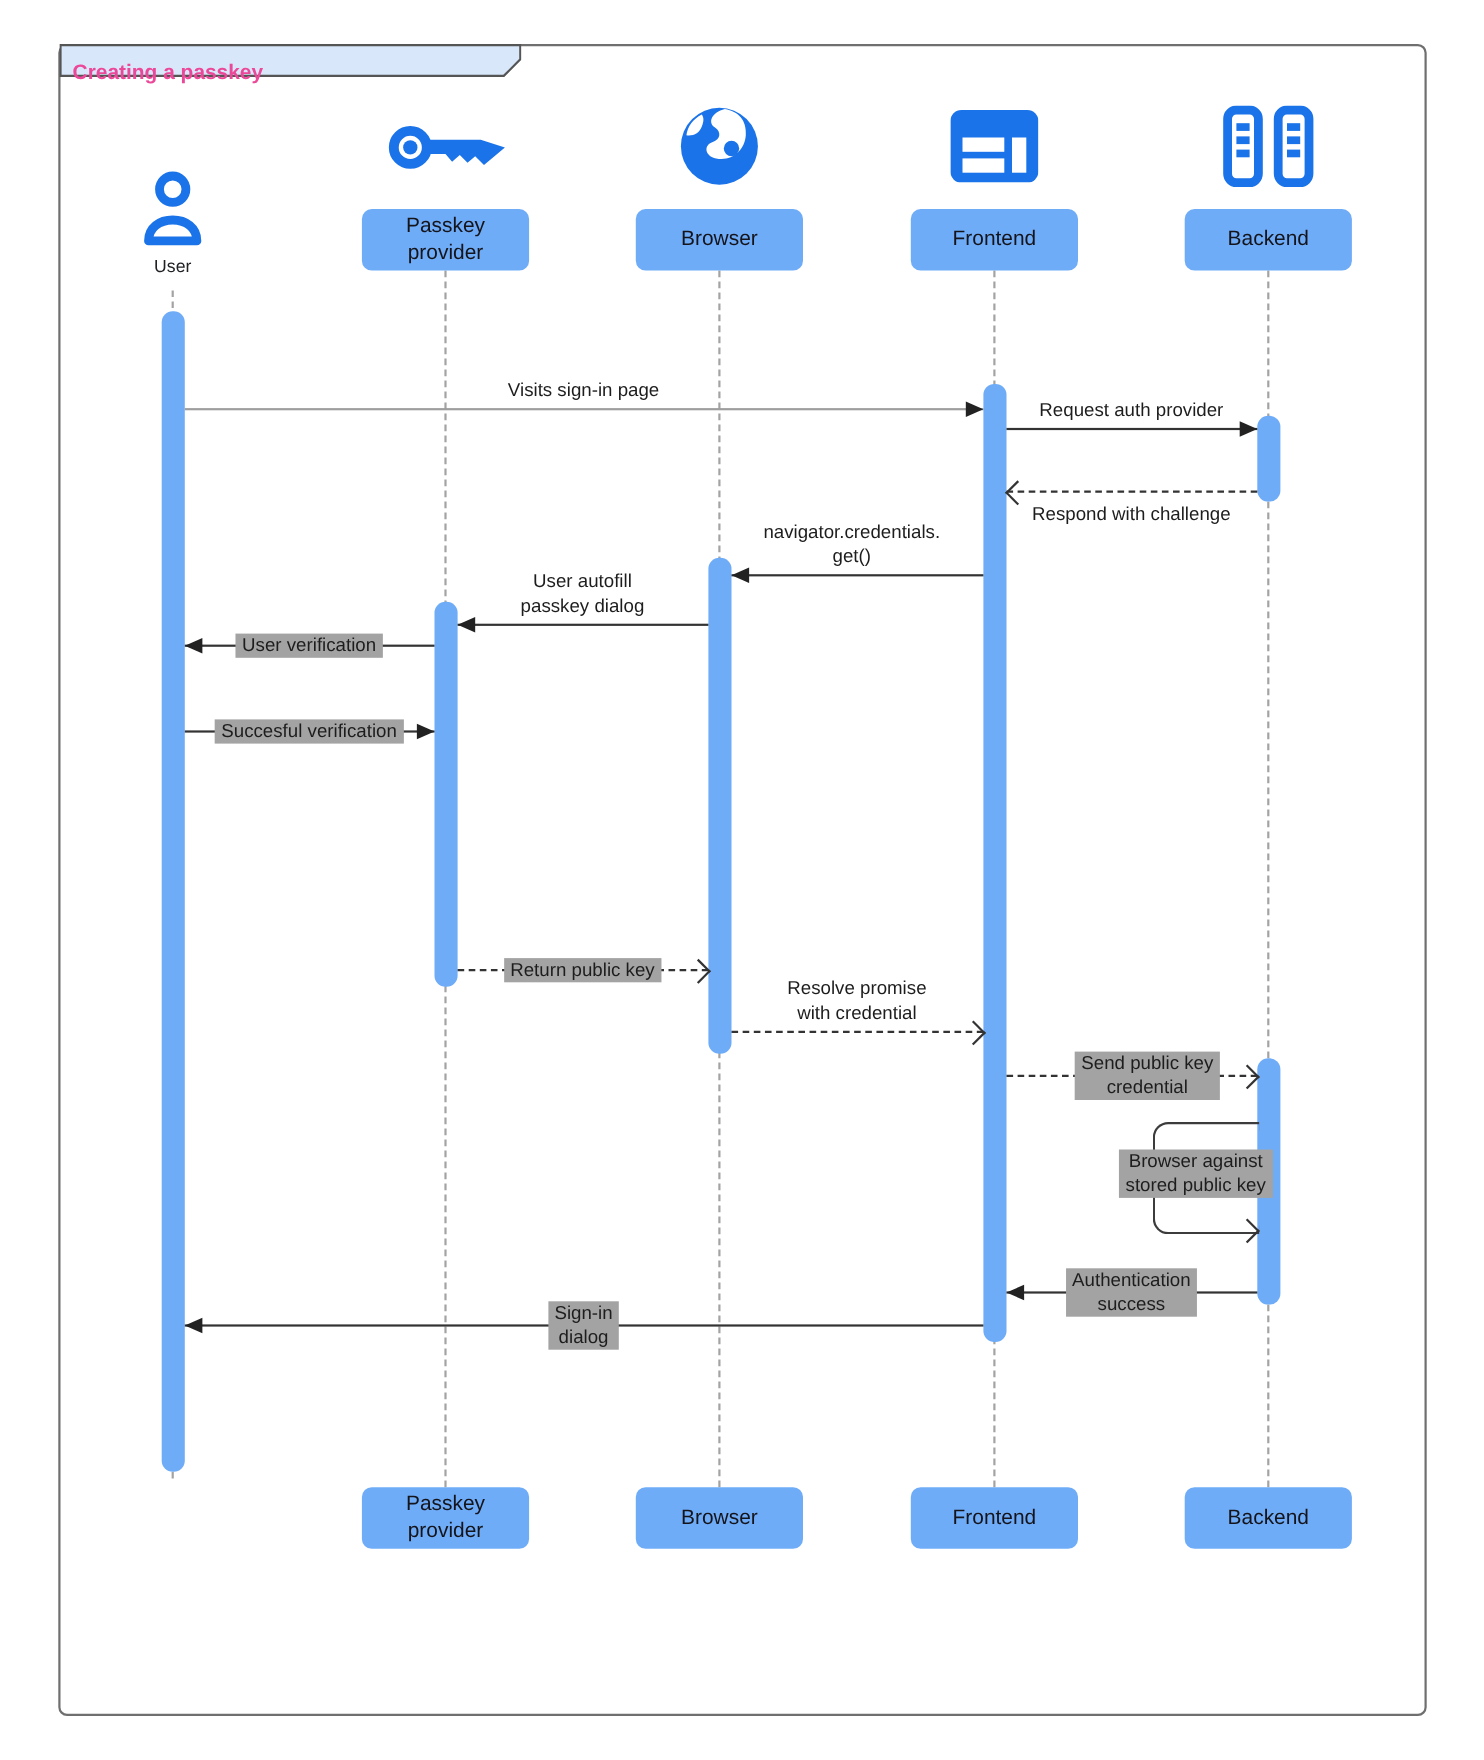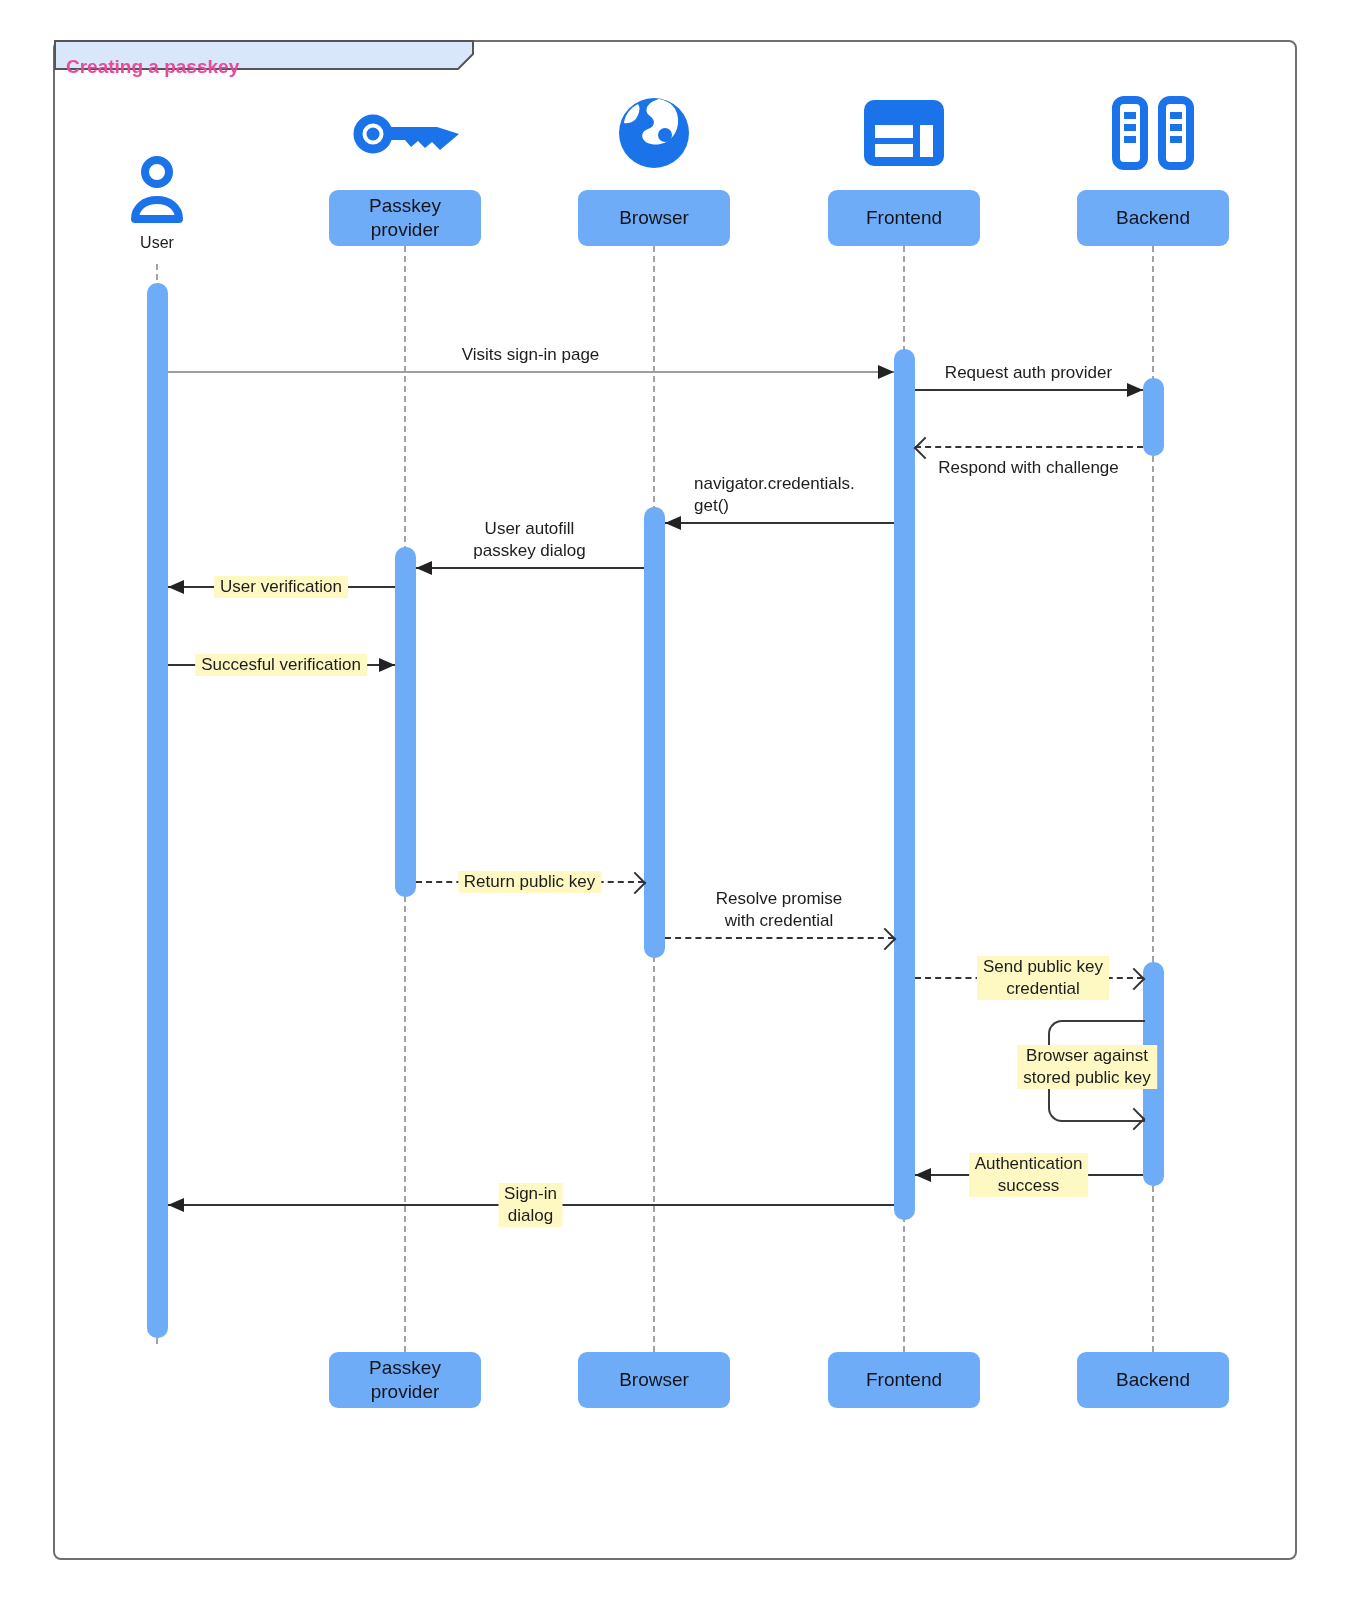--- a/index.html
+++ b/index.html
@@ -12,22 +12,22 @@
   .lifeline{position:absolute;width:0;border-left:2px dashed #a3a3a3;}
   .activation{position:absolute;width:21px;border-radius:10px;}
   .actor-box{position:absolute;width:152px;height:56px;border-radius:9px;
              display:flex;align-items:center;justify-content:center;text-align:center;
              font-size:19px;line-height:24px;color:#14141a;white-space:pre-line;}
   .actor-plain-label{position:absolute;transform:translateX(-50%);font-size:16px;color:#202124;}
   .icon-wrap{position:absolute;}
   .msg-line{position:absolute;height:0;}
   .msg-label{position:absolute;transform:translateX(-50%);text-align:center;font-size:17px;
              line-height:22px;color:#1d1d1d;white-space:pre-line;}
-  .msg-label.inline{background:#fef9c3;padding:0 6px;}
-  .msg-label.leftalign{transform:none;text-align:left;}
+  .msg-label.inline{background:#a3a3a3;padding:0 6px;}
+  .msg-label.leftalign{transform:none;text-align:center;}
   .arrow-filled{position:absolute;width:0;height:0;border-top:7px solid transparent;border-bottom:7px solid transparent;}
   .arrow-open{position:absolute;width:14px;height:14px;border-top:2px solid #333;border-right:2px solid #333;}
   .self-loop{position:absolute;border:2px solid #3c3c3c;border-right:none;border-radius:14px 0 0 14px;}
 </style>
 </head>
 <body>
 
 <div class="stage" id="stage">
   <div class="frame"></div>
   <svg class="title-tab" width="420" height="30" viewBox="0 0 420 30">

